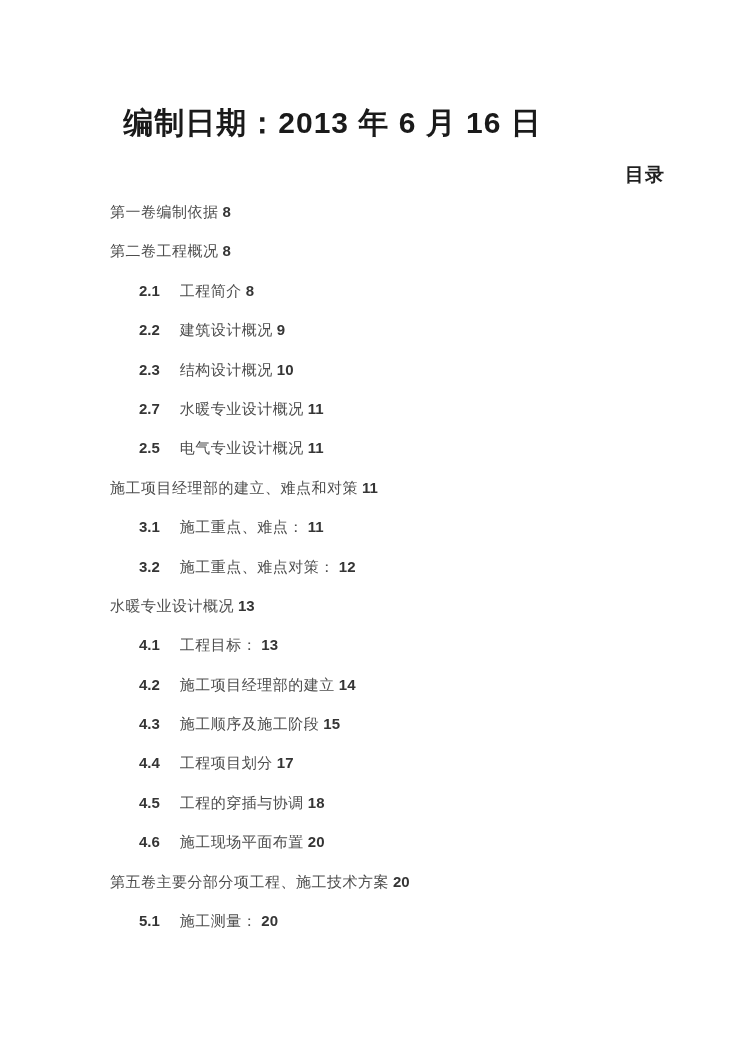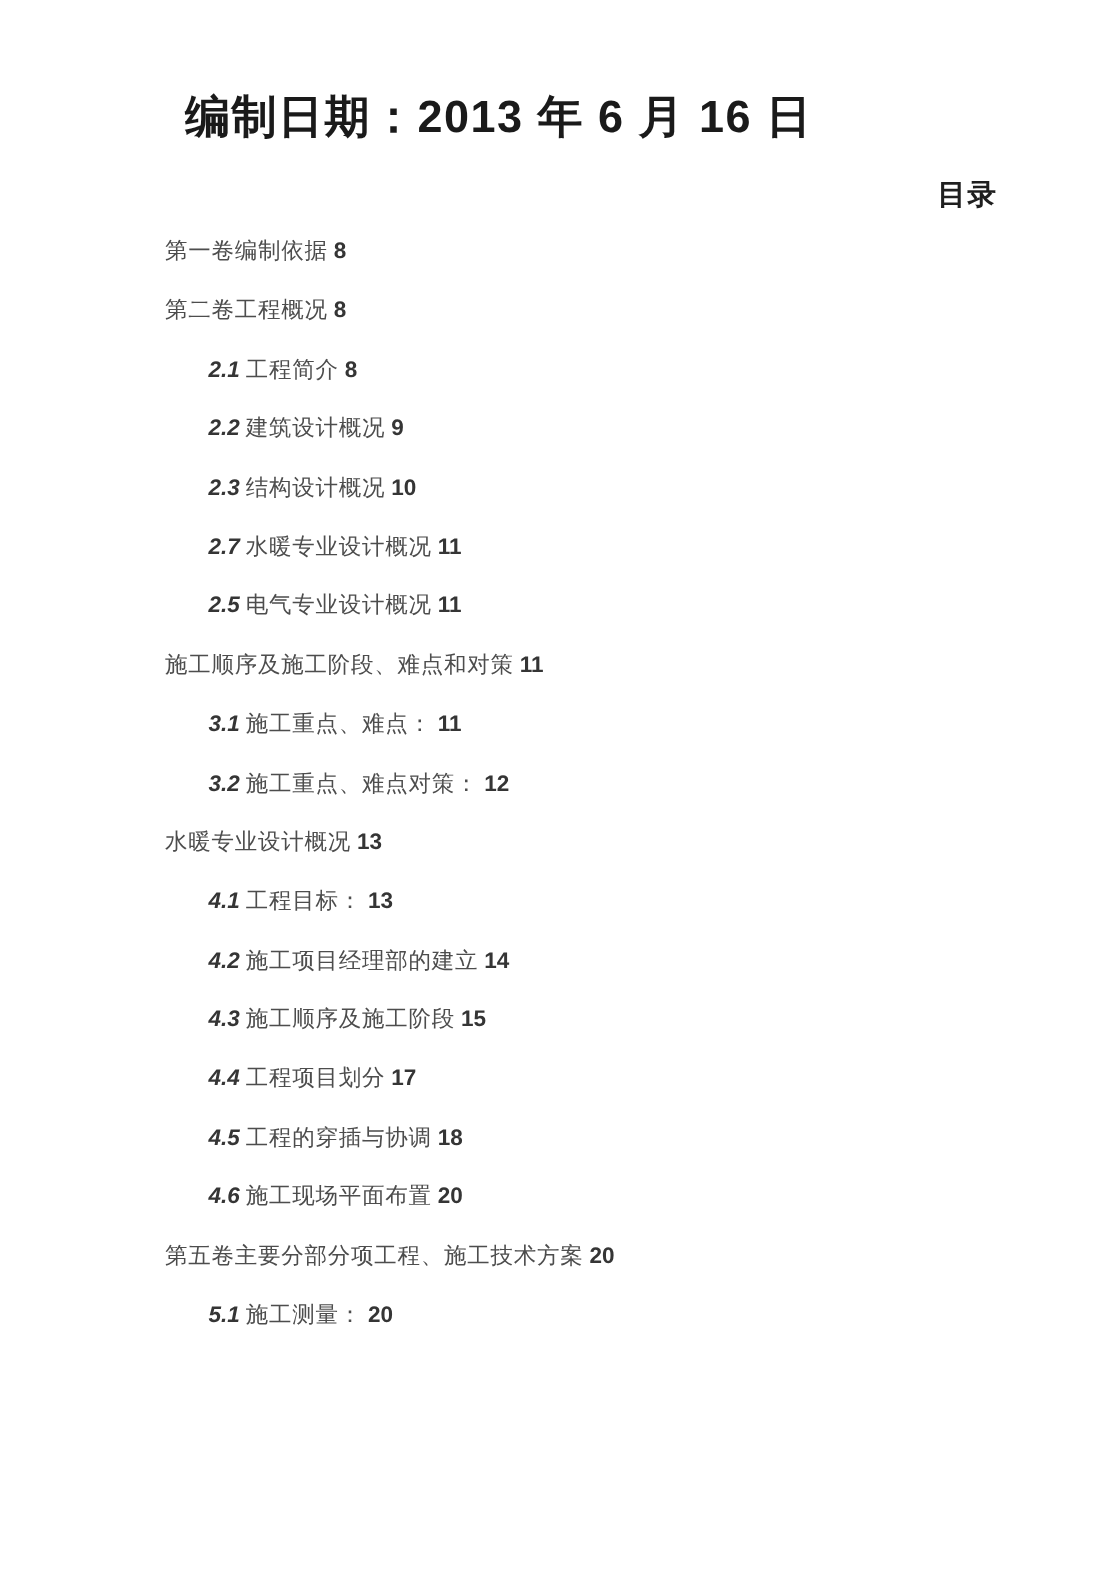--- a/index.html
+++ b/index.html
@@ -8,21 +8,21 @@
     height: 1052px;
     background: #ffffff;
     overflow: hidden;
     font-family: "Liberation Sans", sans-serif;
   }
   .page {
     position: relative;
     width: 665px;
     height: 1052px;
     background: #ffffff;
-    padding-top: 61px;
+    padding-top: 105px;
   }
   .doc-title {
     text-align: center;
     font-size: 30px;
     line-height: 36px;
     font-weight: bold;
     color: #1a1a1a;
     letter-spacing: 1px;
   }
   .toc-heading {
@@ -44,22 +44,21 @@
     white-space: nowrap;
   }
   .toc-item.lvl2 {
     padding-left: 29px;
   }
   .toc-num {
     font-weight: bold;
     color: #353535;
   }
   .toc-num:not(:empty) {
-    margin-right: 4px;
-    font-style: italic;
+    margin-right: 20px;
   }
   .toc-label {
     color: #4d4d4d;
     letter-spacing: 0.5px;
   }
   .toc-page {
     font-weight: bold;
     color: #353535;
     margin-left: 4px;
   }
@@ -71,21 +70,21 @@
   <div class="doc-title">编制日期：2013 年 6 月 16 日</div>
   <div class="toc-heading">目录</div>
   <div class="toc-list">
       <div class="toc-item lvl1"><span class="toc-num"></span><span class="toc-label">第一卷编制依据</span><span class="toc-page">8</span></div>
       <div class="toc-item lvl1"><span class="toc-num"></span><span class="toc-label">第二卷工程概况</span><span class="toc-page">8</span></div>
       <div class="toc-item lvl2"><span class="toc-num">2.1</span><span class="toc-label">工程简介</span><span class="toc-page">8</span></div>
       <div class="toc-item lvl2"><span class="toc-num">2.2</span><span class="toc-label">建筑设计概况</span><span class="toc-page">9</span></div>
       <div class="toc-item lvl2"><span class="toc-num">2.3</span><span class="toc-label">结构设计概况</span><span class="toc-page">10</span></div>
       <div class="toc-item lvl2"><span class="toc-num">2.7</span><span class="toc-label">水暖专业设计概况</span><span class="toc-page">11</span></div>
       <div class="toc-item lvl2"><span class="toc-num">2.5</span><span class="toc-label">电气专业设计概况</span><span class="toc-page">11</span></div>
-      <div class="toc-item lvl1"><span class="toc-num"></span><span class="toc-label">施工顺序及施工阶段、难点和对策</span><span class="toc-page">11</span></div>
+      <div class="toc-item lvl1"><span class="toc-num"></span><span class="toc-label">施工项目经理部的建立、难点和对策</span><span class="toc-page">11</span></div>
       <div class="toc-item lvl2"><span class="toc-num">3.1</span><span class="toc-label">施工重点、难点：</span><span class="toc-page">11</span></div>
       <div class="toc-item lvl2"><span class="toc-num">3.2</span><span class="toc-label">施工重点、难点对策：</span><span class="toc-page">12</span></div>
       <div class="toc-item lvl1"><span class="toc-num"></span><span class="toc-label">水暖专业设计概况</span><span class="toc-page">13</span></div>
       <div class="toc-item lvl2"><span class="toc-num">4.1</span><span class="toc-label">工程目标：</span><span class="toc-page">13</span></div>
       <div class="toc-item lvl2"><span class="toc-num">4.2</span><span class="toc-label">施工项目经理部的建立</span><span class="toc-page">14</span></div>
       <div class="toc-item lvl2"><span class="toc-num">4.3</span><span class="toc-label">施工顺序及施工阶段</span><span class="toc-page">15</span></div>
       <div class="toc-item lvl2"><span class="toc-num">4.4</span><span class="toc-label">工程项目划分</span><span class="toc-page">17</span></div>
       <div class="toc-item lvl2"><span class="toc-num">4.5</span><span class="toc-label">工程的穿插与协调</span><span class="toc-page">18</span></div>
       <div class="toc-item lvl2"><span class="toc-num">4.6</span><span class="toc-label">施工现场平面布置</span><span class="toc-page">20</span></div>
       <div class="toc-item lvl1"><span class="toc-num"></span><span class="toc-label">第五卷主要分部分项工程、施工技术方案</span><span class="toc-page">20</span></div>

